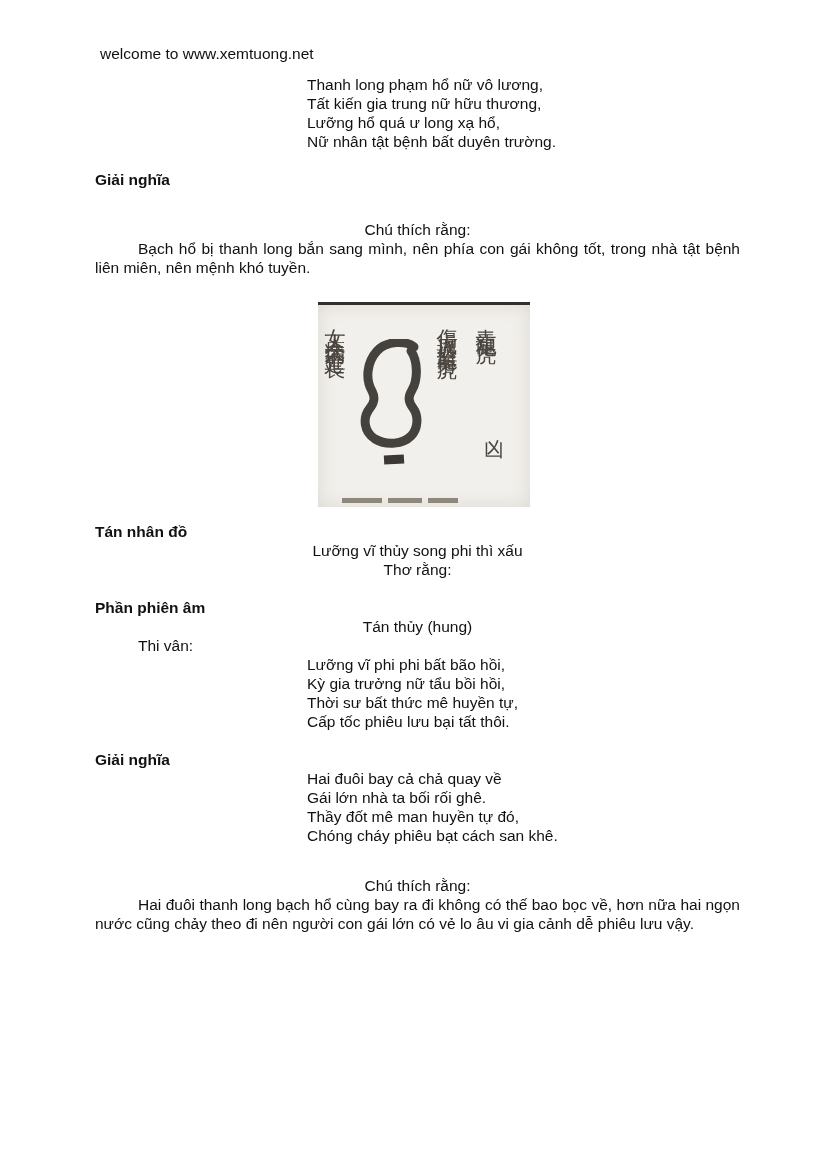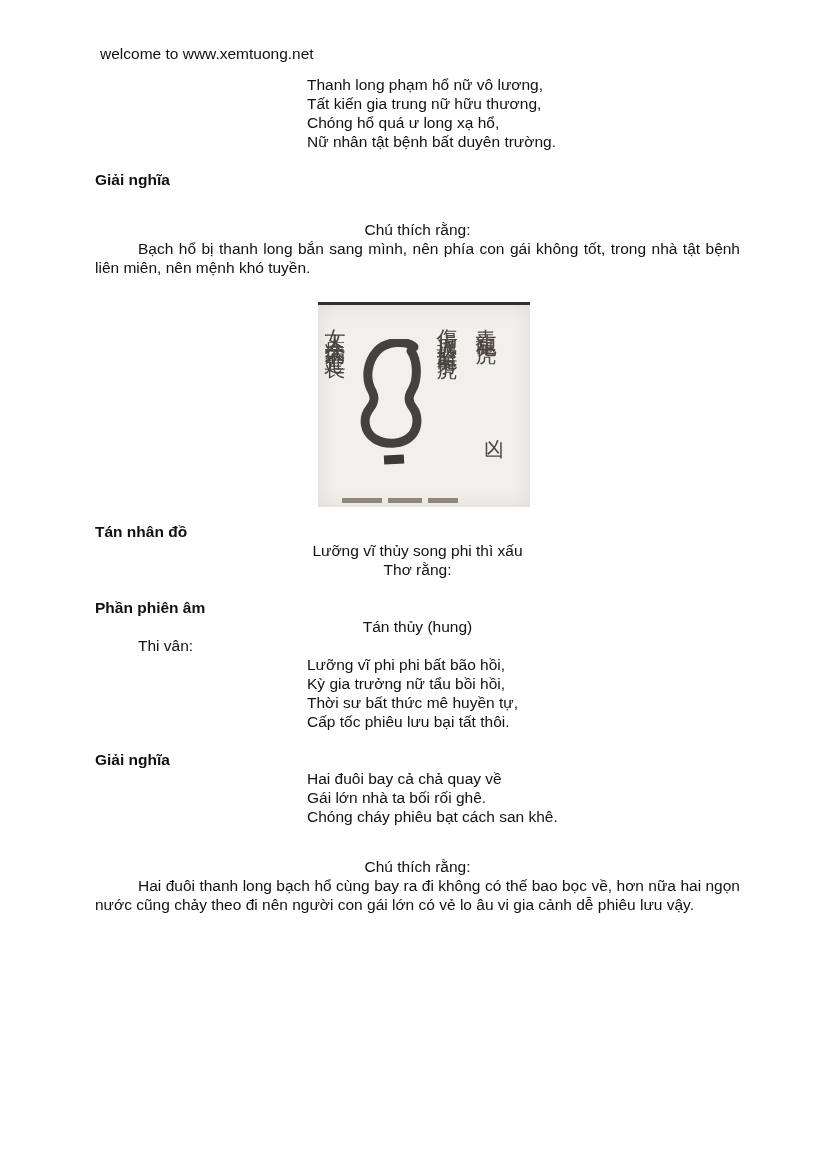--- a/index.html
+++ b/index.html
@@ -73,21 +73,21 @@
 <body>
 
 <div class="page">
   <div class="content">
 
     <div class="header-line">welcome to www.xemtuong.net</div>
 
     <div class="poem">
       <div>Thanh long phạm hổ nữ vô lương,</div>
       <div>Tất kiến gia trung nữ hữu thương,</div>
-      <div>Chóng hổ quá ư long xạ hổ,</div>
+      <div>Lưỡng hổ quá ư long xạ hổ,</div>
       <div>Nữ nhân tật bệnh bất duyên trường.</div>
     </div>
 
     <div class="heading">Giải nghĩa</div>
 
 
     <div class="centerline mt">Chú thích rằng:</div>
     <p class="para">Bạch hổ bị thanh long bắn sang mình, nên phía con gái không tốt, trong nhà tật bệnh liên miên, nên mệnh khó tuyền.</p>
 
     <div class="scan">
@@ -120,20 +120,21 @@
       <div>Kỳ gia trưởng nữ tẩu bồi hồi,</div>
       <div>Thời sư bất thức mê huyền tự,</div>
       <div>Cấp tốc phiêu lưu bại tất thôi.</div>
     </div>
 
     <div class="heading">Giải nghĩa</div>
 
     <div class="poem">
       <div>Hai đuôi bay cả chả quay về</div>
       <div>Gái lớn nhà ta bối rối ghê.</div>
+      <div>Thầy đốt mê man huyền tự đó,</div>
       <div>Chóng cháy phiêu bạt cách san khê.</div>
     </div>
 
     <div class="centerline mt">Chú thích rằng:</div>
     <p class="para">Hai đuôi thanh long bạch hổ cùng bay ra đi không có thế bao bọc về, hơn nữa hai ngọn nước cũng chảy theo đi nên người con gái lớn có vẻ lo âu vi gia cảnh dễ phiêu lưu vậy.</p>
 
   </div>
 
   <div class="footer-rule"></div>
   <div class="footer-page">Trang 129</div>

